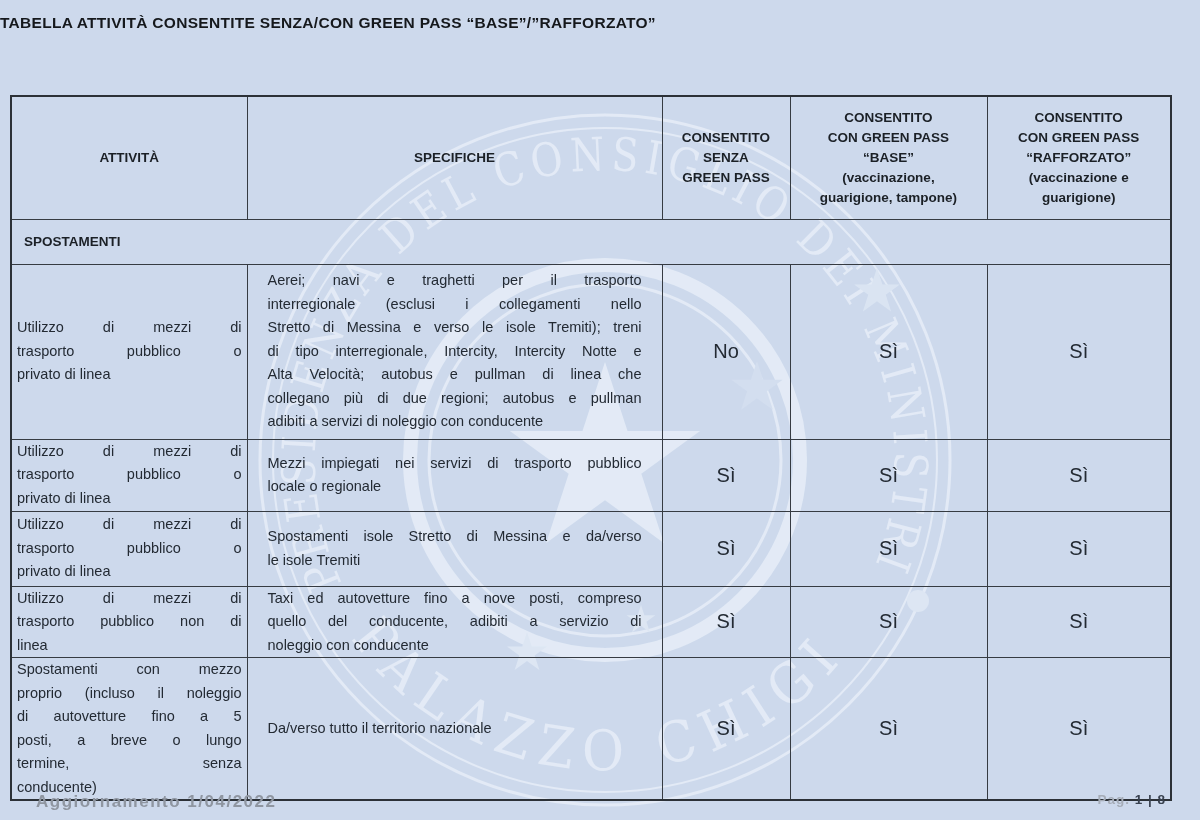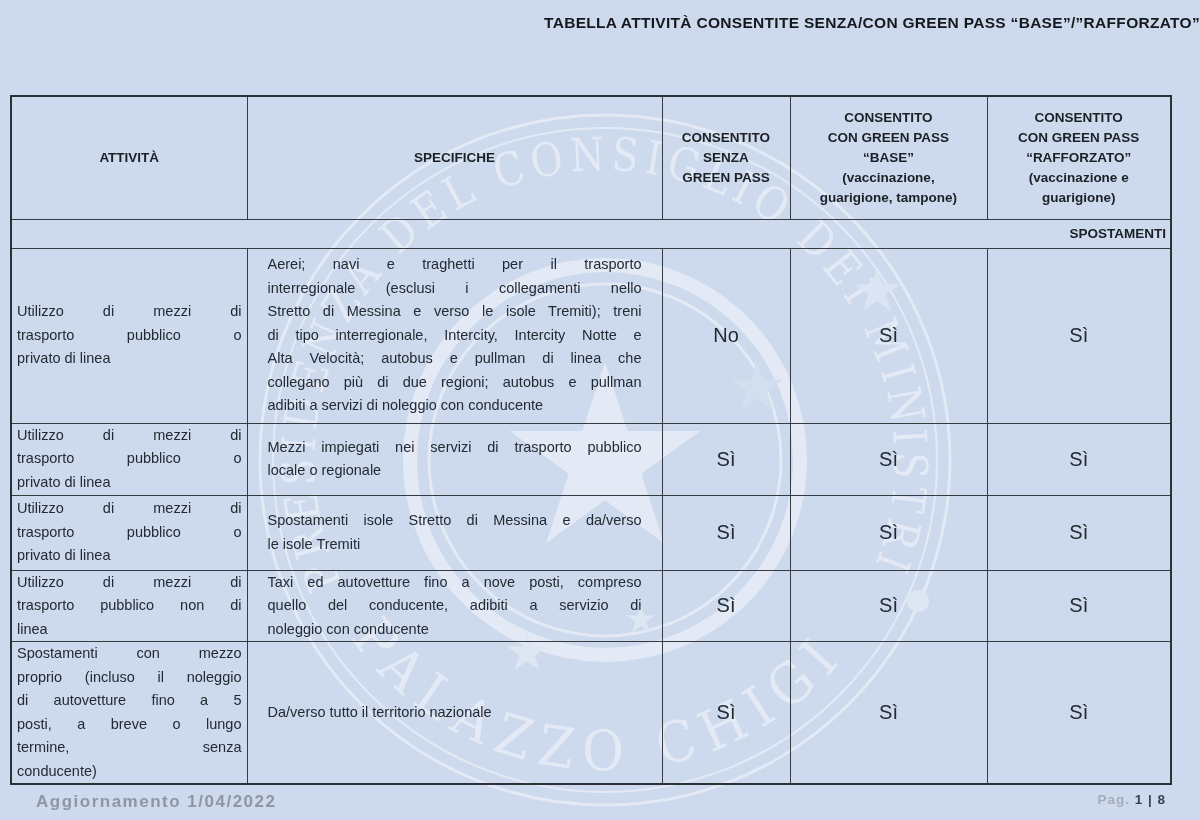--- a/index.html
+++ b/index.html
@@ -15,21 +15,21 @@
     position:absolute;left:0;top:0;width:1200px;height:820px;
     z-index:0;pointer-events:none;
   }
   #watermark text{
     font-family:"DejaVu Serif", serif;
     fill:#e7eef8;
   }
   
   .title{
     position:absolute;left:0;top:14px;width:100%;
-    text-align:right;font-size:15.5px;font-weight:bold;
+    text-align:left;font-size:15.5px;font-weight:bold;
     letter-spacing:.3px;color:#15181c;z-index:2;
   }
   
   table{
     position:absolute;left:10px;top:95px;
     width:1160px;table-layout:fixed;
     border-collapse:collapse;z-index:1;
     background:transparent;
   }
   td{
@@ -46,21 +46,21 @@
   tr.r2{height:75px;}
   tr.r3{height:71px;}
   tr.r4{height:140px;}
   .hdr{
     font-weight:bold;font-size:13.5px;line-height:20px;
     text-align:center;white-space:pre-line;color:#1b2026;
     padding:0 4px;
   }
   .sec{
     font-weight:bold;font-size:13.5px;line-height:20px;
-    text-align:right;color:#1b2026;padding:4px;
+    text-align:left;color:#1b2026;padding:12px;
   }
   .c-att{padding:0 5px;font-size:14.5px;line-height:23.5px;margin-top:10px;}
   .c-spe{padding:0 20px;font-size:14.5px;line-height:23.5px;}
   .c-val{text-align:center;font-size:20px;padding:0;}
   .jl{text-align:justify;text-align-last:justify;}
   .jl.last{text-align-last:left;}
   
   .foot-left{
     position:absolute;left:36px;top:792px;
     font-size:17px;font-weight:bold;letter-spacing:1.5px;

